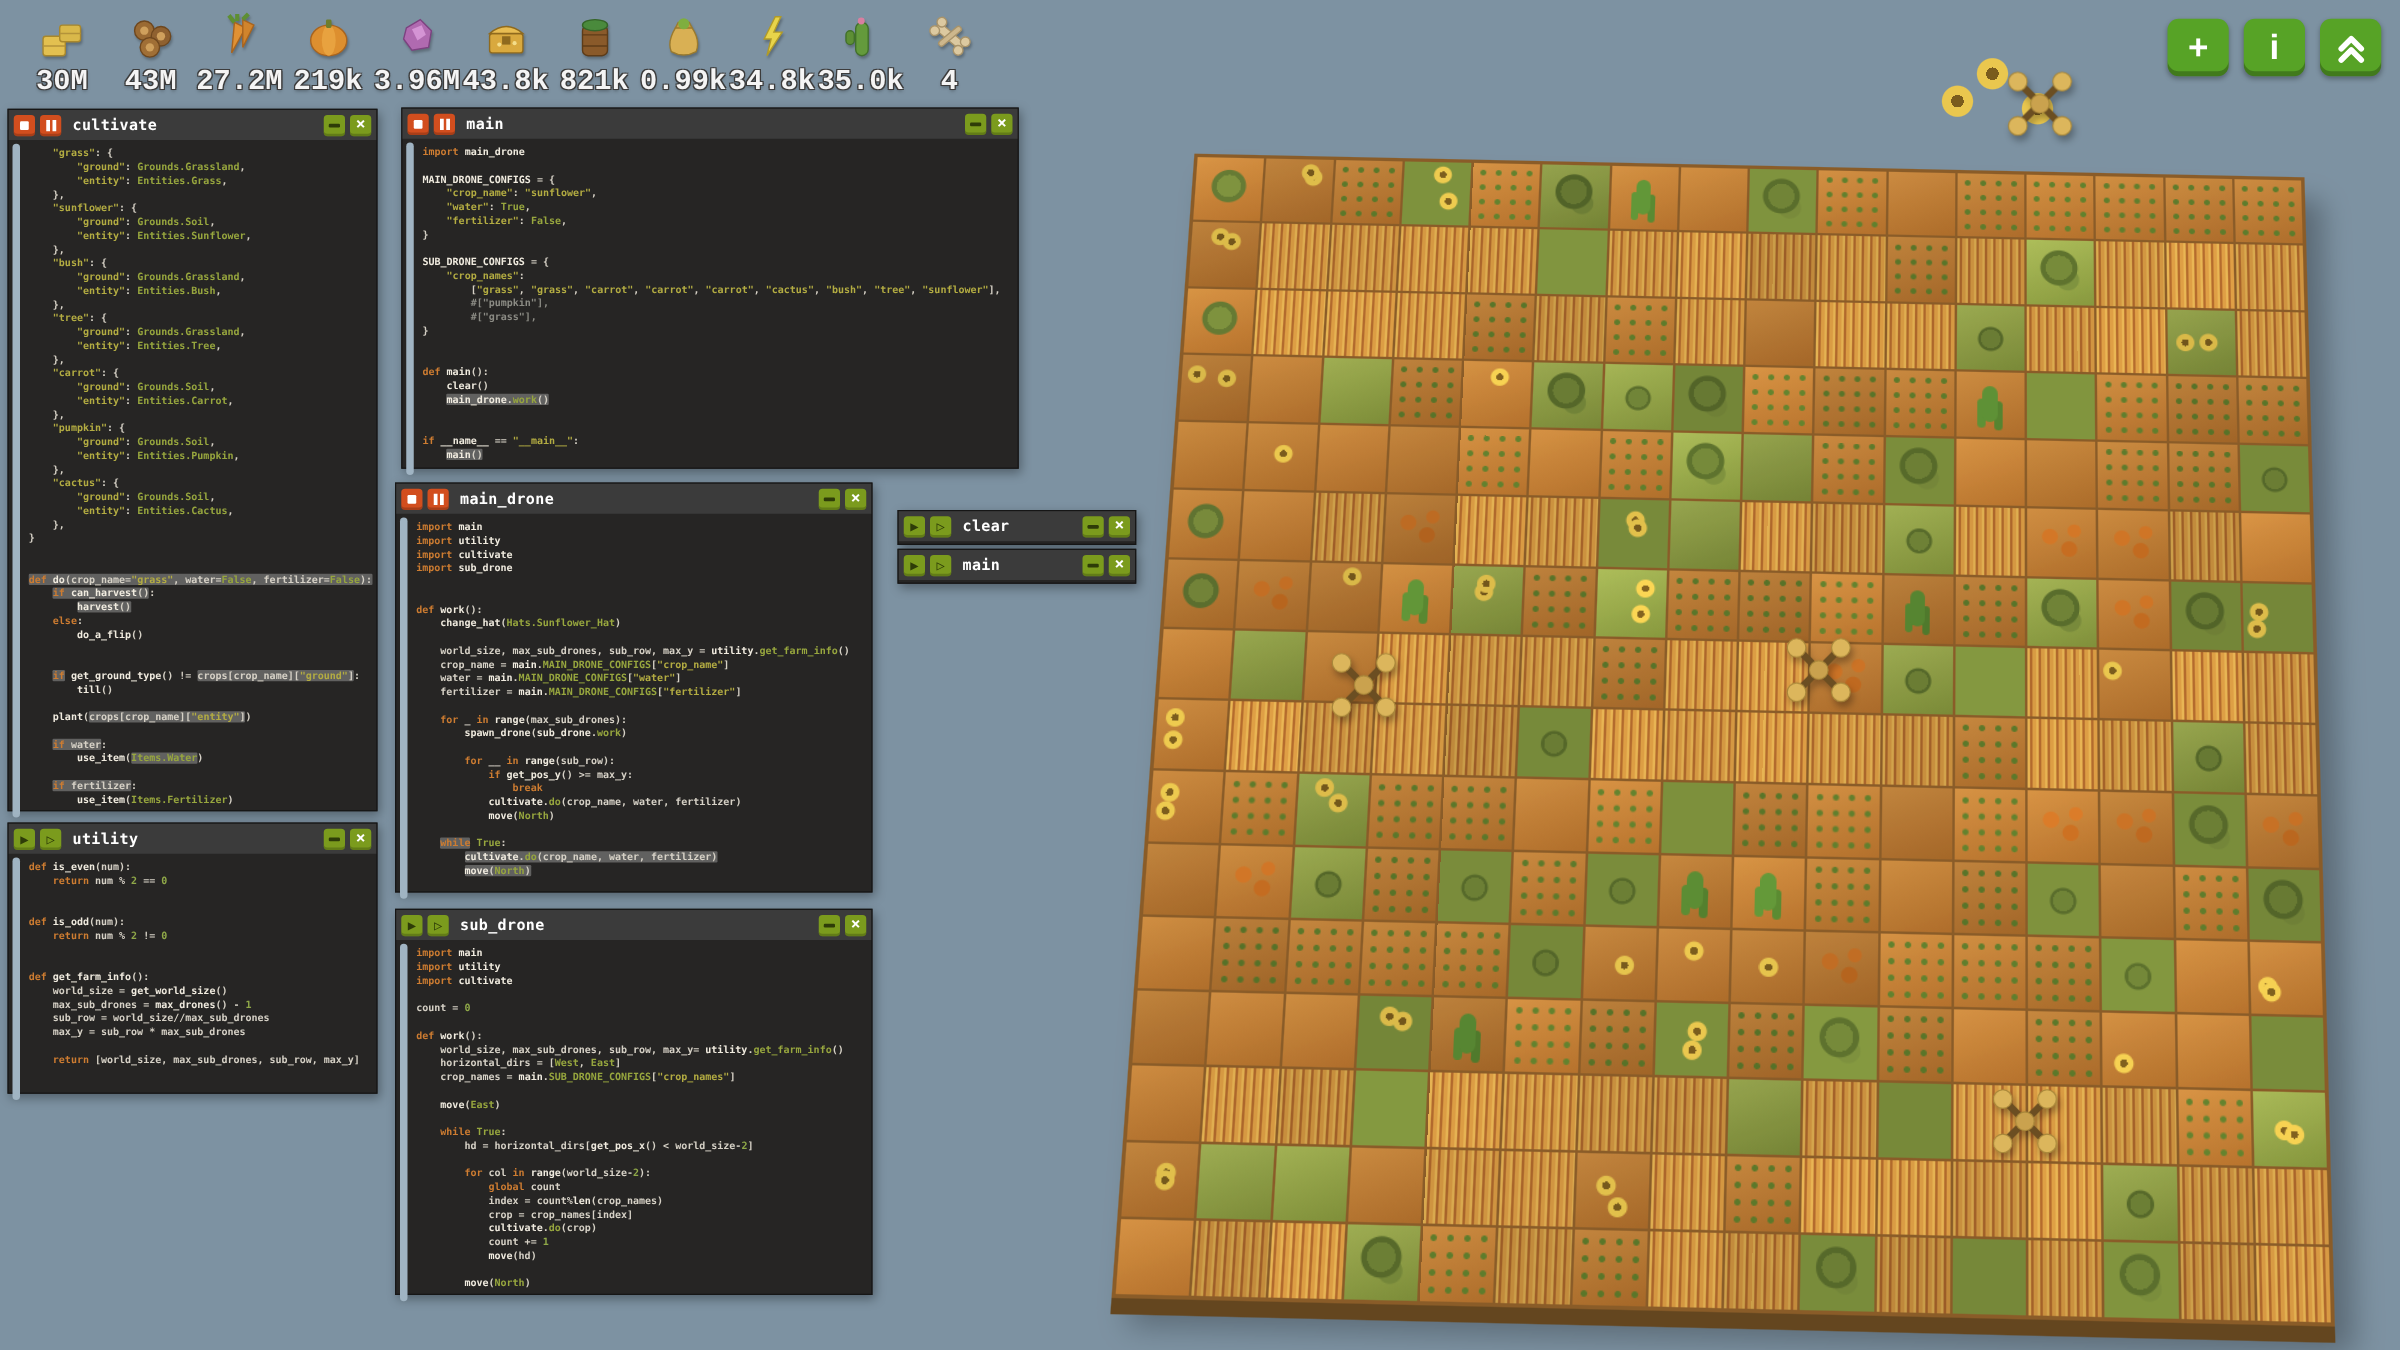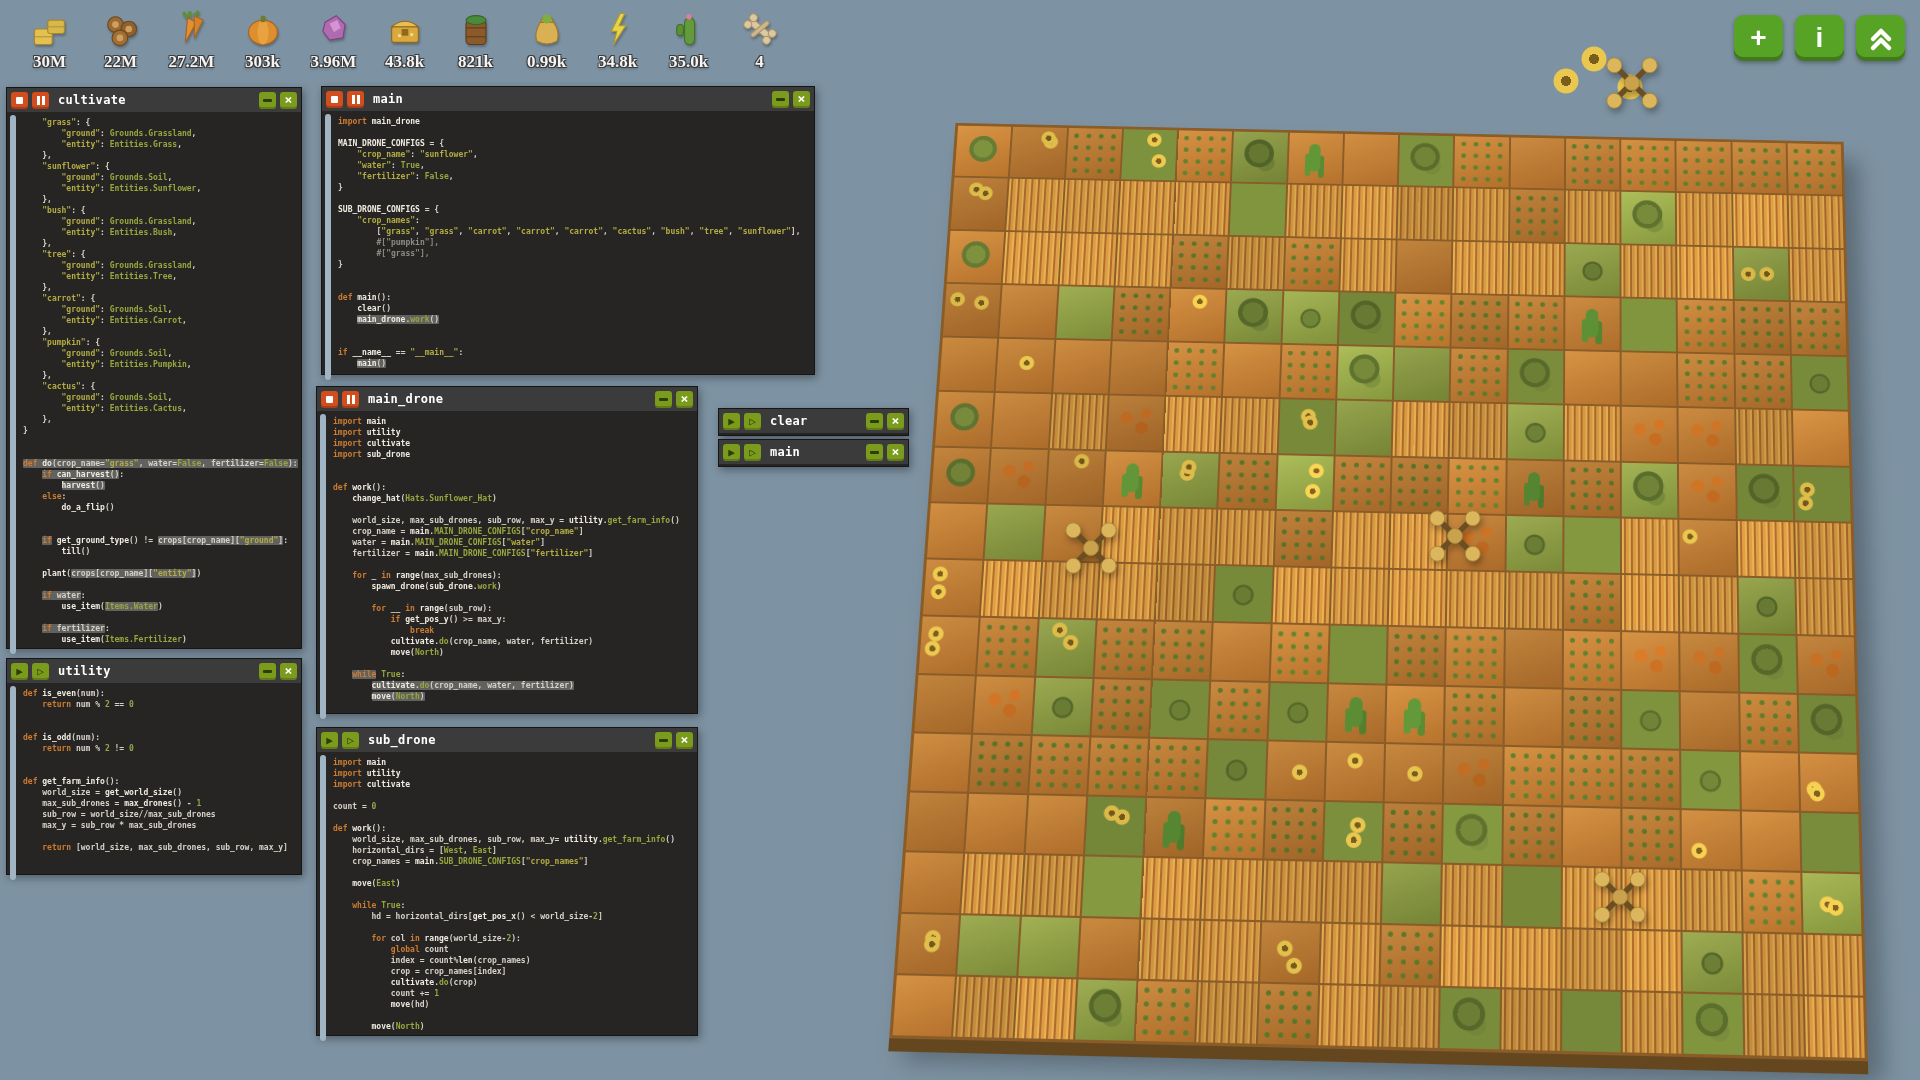--- a/index.html
+++ b/index.html
@@ -7,21 +7,21 @@
     width:1920px;height:1080px;position:relative;overflow:hidden;
     background:#7d92a2;
     font-family:"DejaVu Sans Mono", monospace;
   }
   
   .resbar{position:absolute;left:14px;top:8px;display:flex;gap:0;z-index:30;}
   .res-item{width:71px;display:flex;flex-direction:column;align-items:center;}
   .res-icon{width:40px;height:42px;display:flex;align-items:center;justify-content:center;filter:drop-shadow(1px 2px 1px rgba(0,0,0,.25));}
   .res-icon svg{width:40px;height:40px;}
   .res-count{
-    font-family:Liberation Serif, serif;font-weight:800;font-size:17px;color:#f4f4f4;margin-top:2px;
+    font-family:Liberation Mono, monospace;font-weight:800;font-size:23px;color:#f4f4f4;margin-top:2px;
     text-shadow:-1px -1px 0 #3c3c3c,1px -1px 0 #3c3c3c,-1px 1px 0 #3c3c3c,1px 1px 0 #3c3c3c,0 2px 3px rgba(0,0,0,.35);
   }
   
   .hud-buttons{position:absolute;right:15px;top:15px;display:flex;gap:12px;z-index:40;}
   .fab{
     width:49px;height:46px;border-radius:9px;background:#57a326;
     box-shadow:inset 0 -4px 0 rgba(0,0,0,.25), 0 2px 4px rgba(0,0,0,.3);
     display:flex;align-items:center;justify-content:center;
     color:#fff;font-family:"Liberation Sans",sans-serif;font-weight:800;font-size:28px;line-height:1;
   }
@@ -87,41 +87,41 @@
       <span class="res-icon">
         <svg viewBox="0 0 36 36">
           <circle cx="13" cy="14" r="7" fill="#9a6a33" stroke="#6e471e"></circle>
           <circle cx="13" cy="14" r="3" fill="#cfa05c"></circle>
           <circle cx="25" cy="18" r="7" fill="#8f6130" stroke="#6e471e"></circle>
           <circle cx="25" cy="18" r="3" fill="#cfa05c"></circle>
           <circle cx="17" cy="26" r="7" fill="#a06f36" stroke="#6e471e"></circle>
           <circle cx="17" cy="26" r="3" fill="#cfa05c"></circle>
         </svg>
       </span>
-      <span class="res-count">22M</span>
+      <span class="res-count">43M</span>
     </div>
     <div class="res-item">
       <span class="res-icon">
         <svg viewBox="0 0 36 36">
           <polygon points="14,8 22,12 12,30" fill="#e09134" stroke="#a8641f"></polygon>
           <polygon points="20,6 28,10 20,26" fill="#d1842c" stroke="#a8641f"></polygon>
           <path d="M14 8 L10 3 M16 7 L16 2 M20 6 L24 2" stroke="#5e8f33" stroke-width="3"></path>
         </svg>
       </span>
       <span class="res-count">27.2M</span>
     </div>
     <div class="res-item">
       <span class="res-icon">
         <svg viewBox="0 0 36 36">
           <ellipse cx="18" cy="21" rx="13" ry="11" fill="#dd8f2f" stroke="#a8641f"></ellipse>
           <ellipse cx="18" cy="21" rx="5" ry="11" fill="#e8a23f"></ellipse>
           <rect x="16" y="6" width="4" height="6" rx="1" fill="#6e7d2c"></rect>
         </svg>
       </span>
-      <span class="res-count">303k</span>
+      <span class="res-count">219k</span>
     </div>
     <div class="res-item">
       <span class="res-icon">
         <svg viewBox="0 0 36 36">
           <polygon points="10,12 20,6 28,14 26,26 14,28 8,20" fill="#b06ab0" stroke="#7c4280"></polygon>
           <polygon points="14,13 21,10 24,17 18,21" fill="#d494d4"></polygon>
         </svg>
       </span>
       <span class="res-count">3.96M</span>
     </div>

